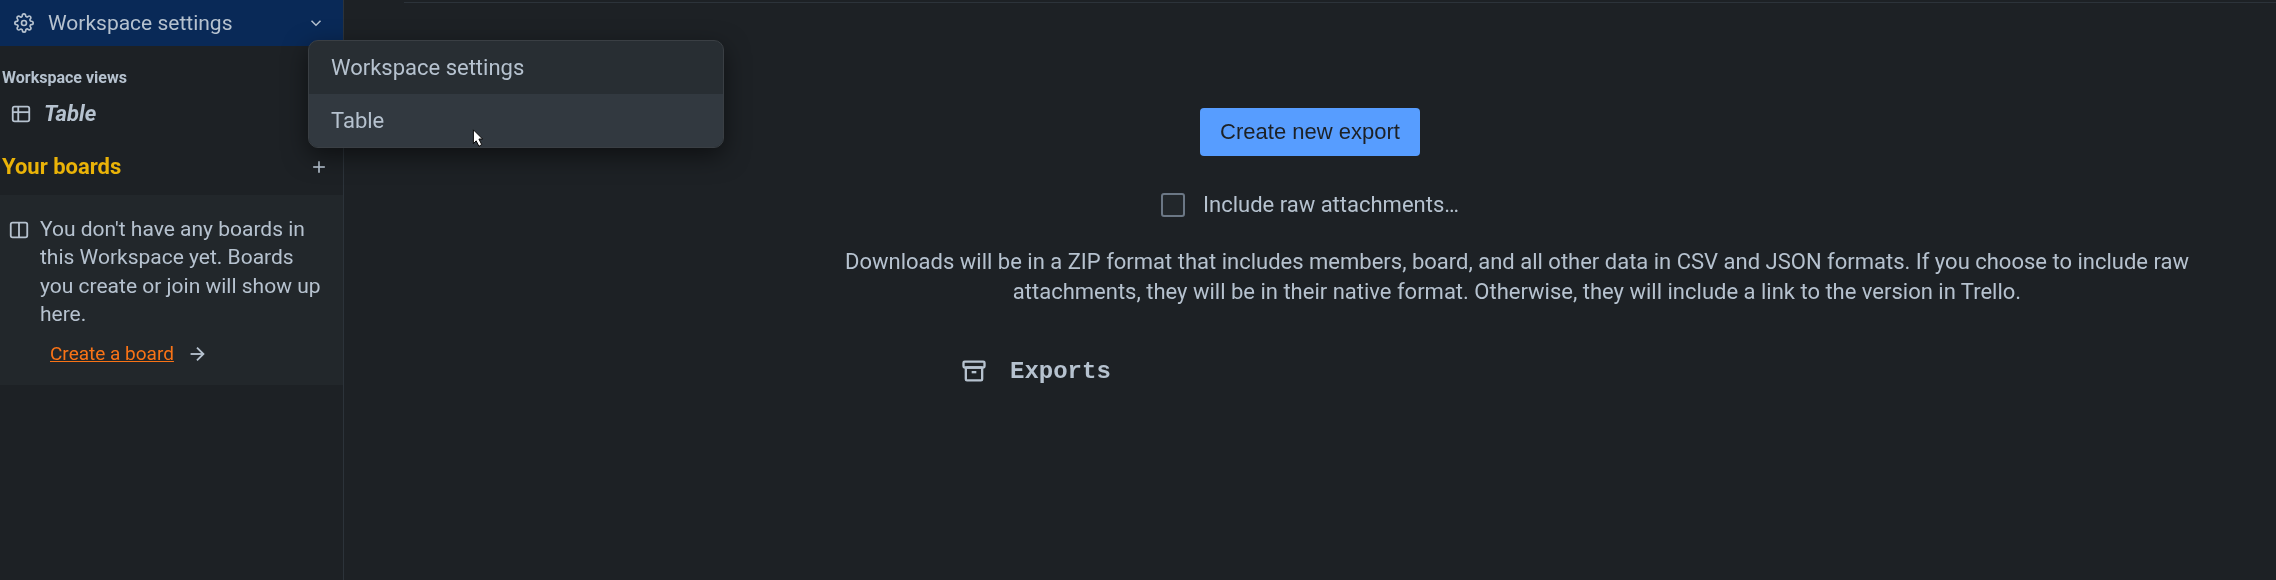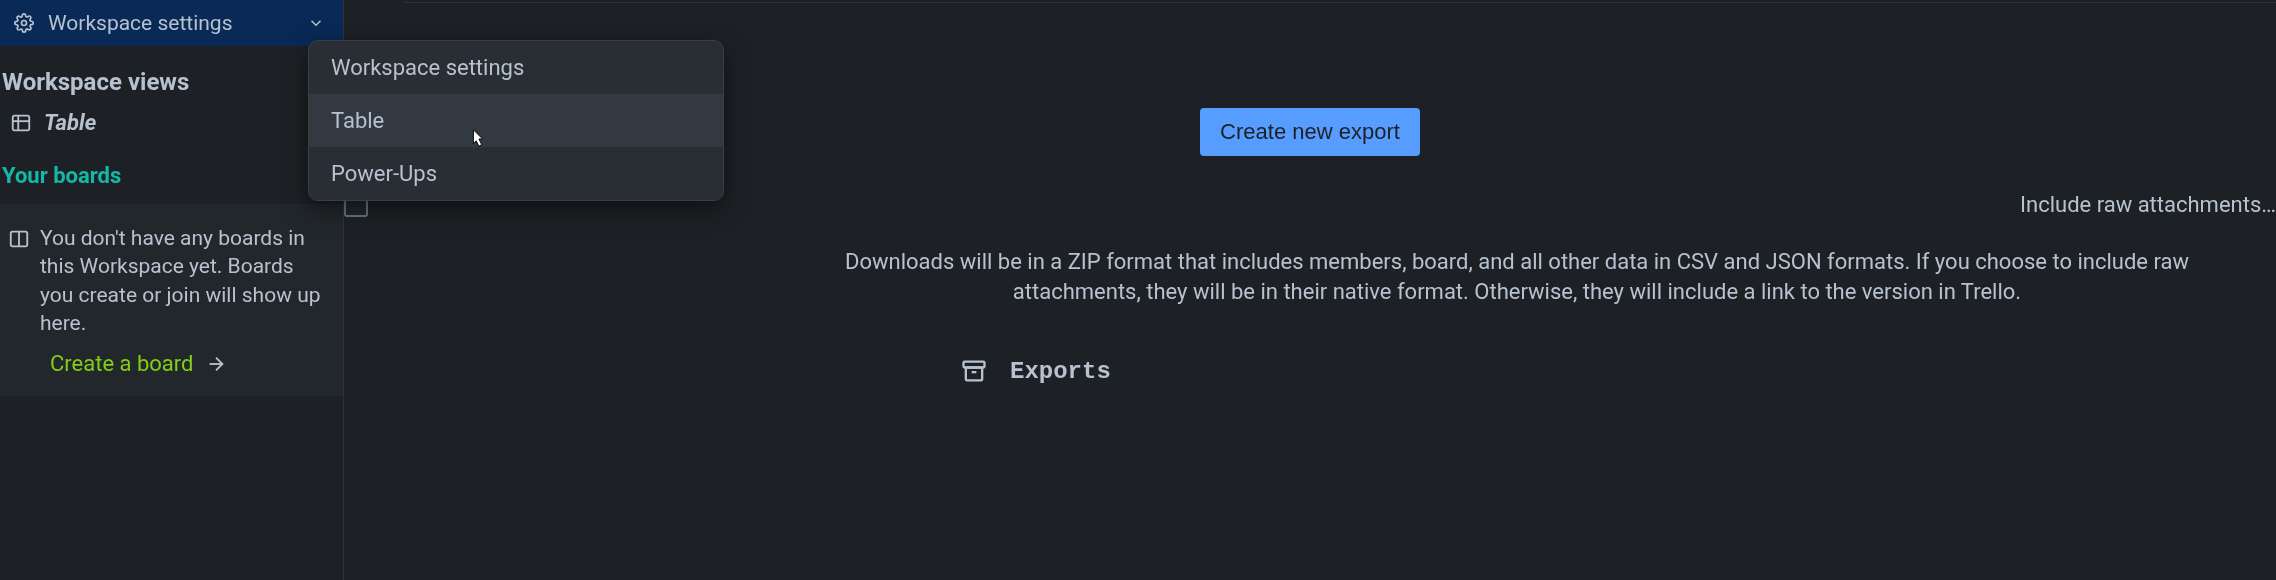--- a/index.html
+++ b/index.html
@@ -38,21 +38,21 @@
       align-items: center;
       gap: 14px;
     }
     .ws-header-text {
       color: #b6c2cf;
       font-size: 21px;
       font-weight: 400;
     }
     .section-heading {
       color: #b6c2cf;
-      font-size: 24px;
+      font-size: 16px;
       font-weight: 700;
       padding: 22px 0 4px 2px;
     }
     .sidebar-item {
       display: flex;
       gap: 12px;
       padding: 10px 10px 10px 10px;
       cursor: pointer;
       font-weight: bold;
     }
@@ -63,21 +63,21 @@
     }
     .boards-header {
       display: flex;
       align-items: center;
       justify-content: space-between;
       padding: 18px 14px 4px 2px;
     }
     .boards-title {
       font-size: 22px;
       font-weight: 700;
-      color: #14b8a6;
+      color: #eab308;
     }
     .empty-boards {
       background: #22272b;
       padding: 20px 14px 20px 12px;
       margin-top: 12px;
     }
     .empty-boards-row {
       display: flex;
       align-items: flex-start;
       gap: 16px;
@@ -89,22 +89,23 @@
       padding-left: 28px;
     }
     .create-board-row {
       display: flex;
       align-items: center;
       gap: 12px;
       margin-top: 14px;
       padding-left: 38px;
     }
     .create-board-link {
-      font-size: 22px;
-      color: #84cc16;
+      font-size: 19px;
+      text-decoration: underline;
+      color: #f97316;
     }
     .dropdown-menu {
       position: absolute;
       left: 308px;
       top: 40px;
       width: 416px;
       background: #282e33;
       border: 1px solid #3a3f44;
       border-radius: 10px;
       overflow: hidden;
@@ -144,21 +145,21 @@
       font-weight: 400;
       padding: 11px 20px;
       border-radius: 4px;
       margin-top: 108px;
       cursor: pointer;
       border: none;
     }
     .include-attachments {
       display: flex;
       align-items: center;
-      justify-content: space-between;
+      justify-content: center;
       gap: 18px;
       margin-top: 36px;
     }
     .checkbox-box {
       width: 24px;
       height: 24px;
       border: 2px solid #6b7785;
       border-radius: 3px;
       background: #22272b;
     }
@@ -269,23 +270,20 @@
   </div>
 </div>
 
 <div class="dropdown-menu">
   <div class="dropdown-item">
     <span>Workspace settings</span>
   </div>
   <div class="dropdown-item hovered">
     <span>Table</span>
   </div>
-  <div class="dropdown-item">
-    <span>Power-Ups</span>
-  </div>
 </div>
 
 <div class="cursor-pointer">
   <svg width="22" height="24" viewBox="0 0 24 26" fill="#ffffff" stroke="#000" stroke-width="1">
     <path d="M7 3 L7 18 L10 15 L13 21 L16 19 L13 13 L17 13 Z"></path>
   </svg>
 </div>
 
 <div class="main-content">
   <div class="main-divider"></div>

